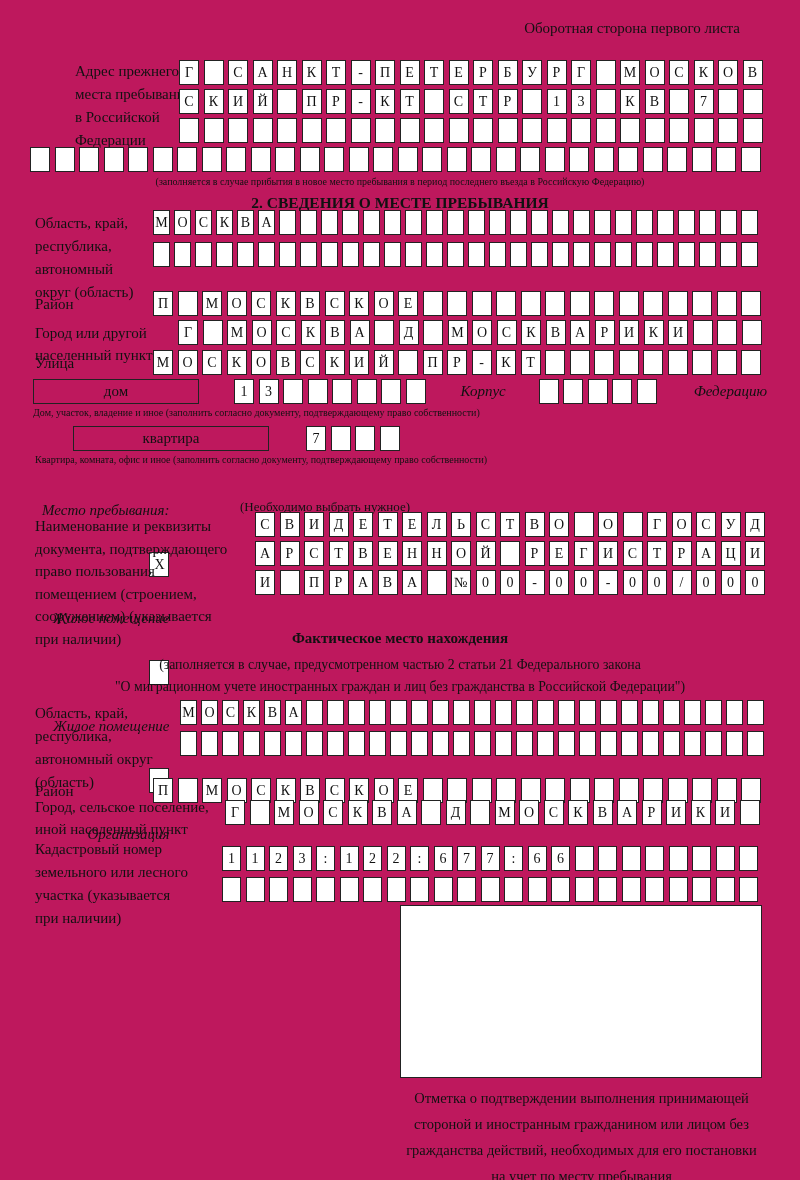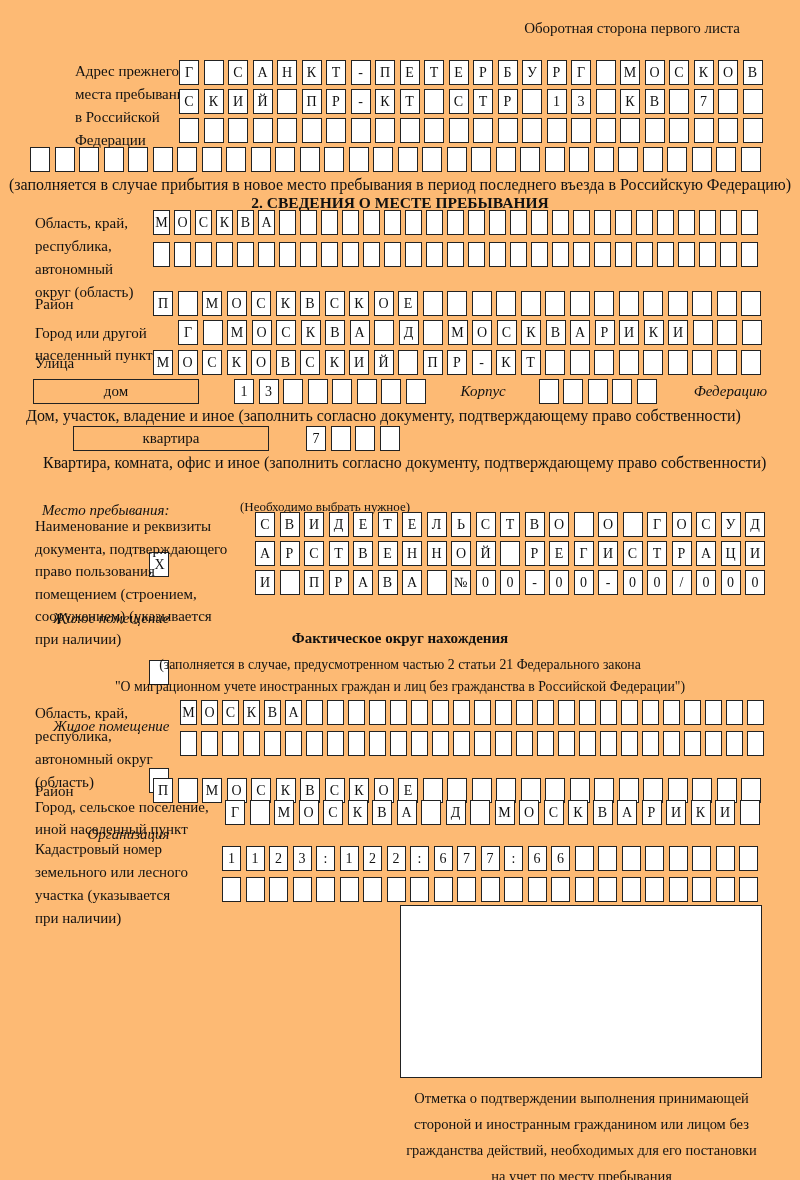--- a/index.html
+++ b/index.html
@@ -1,20 +1,20 @@
 <!DOCTYPE html>
 <html><head>
 <meta charset="utf-8">
 <style>
   html,body{margin:0;padding:0;background:#fff;}
-  .page{position:relative;width:800px;height:1180px;background:#fdba74;overflow:hidden;
+  .page{position:relative;width:800px;height:1180px;background:#be185d;overflow:hidden;
         font-family:"Liberation Serif","DejaVu Serif",serif;color:#111;}
   .pre{white-space:pre-line;}
   .lbl{position:absolute;font-size:15px;line-height:23px;}
-  .note{position:absolute;font-size:16px;}
+  .note{position:absolute;font-size:10px;}
   .title{position:absolute;left:0;right:0;text-align:center;font-weight:bold;font-size:15.5px;}
   .cells{display:flex;gap:4.5px;}
   .cells .cell{width:20px;height:25px;box-sizing:border-box;border:1.6px solid #222;
         display:flex;align-items:center;justify-content:center;
         font-size:14px;line-height:1;background:#fff;}
   .cells.sm{gap:4px;}
   .cells.sm .cell{width:17px;}
   .cells.k .cell{width:19px;}
   .band{position:absolute;display:flex;align-items:flex-end;gap:29px;}
   .bigbox{height:25px;box-sizing:border-box;border:1.6px solid #222;display:flex;
@@ -33,24 +33,24 @@
   #ob-r1{position:absolute;top:210px;left:153px;}
   #ob-r2{position:absolute;top:242px;left:153px;}
   #rayon-label{top:293px;left:35px;}
   #rayon-row{position:absolute;top:291px;left:153px;}
   #gorod-label{top:322px;left:35px;line-height:22px;}
   #gorod-row{position:absolute;top:320px;left:178px;}
   #ulitsa-label{top:352px;left:35px;}
   #ulitsa-row{position:absolute;top:350px;left:153px;}
   #dom-band{top:379px;left:33px;}
   #dom-band .bigbox{width:166px;}
-  #dom-note{top:407px;left:26px;}
+  #dom-note{top:407px;left:33px;}
   #kv-band{top:426px;left:33px;padding-left:40px;}
   #kv-band .bigbox{width:196px;}
-  #kv-note{top:454px;left:43px;}
+  #kv-note{top:454px;left:35px;}
   #mesto-band{top:498px;left:35px;flex-direction:column;}
   #mesto-band .band-label{font-size:15px;}
   #mesto-hint{top:499px;left:170px;width:310px;text-align:center;font-size:13px;}
   #doc-label{top:515px;left:35px;width:220px;line-height:22.5px;}
   #doc-r1{position:absolute;top:512px;left:255px;}
   #doc-r2{position:absolute;top:541px;left:255px;}
   #doc-r3{position:absolute;top:570px;left:255px;}
   #f-title{top:630px;font-size:15px;}
   #f-sub{top:654px;left:0;right:0;text-align:center;font-size:13.8px;line-height:22px;}
   #f-ob-label{top:702px;left:35px;width:150px;}
@@ -476,21 +476,21 @@
       <span class="cell">0</span>
       <span class="cell">-</span>
       <span class="cell">0</span>
       <span class="cell">0</span>
       <span class="cell">/</span>
       <span class="cell">0</span>
       <span class="cell">0</span>
       <span class="cell">0</span>
     </div>
 
-  <div class="title" id="f-title">Фактическое округ нахождения</div>
+  <div class="title" id="f-title">Фактическое место нахождения</div>
   <div class="note pre" id="f-sub">(заполняется в случае, предусмотренном частью 2 статьи 21 Федерального закона
 "О миграционном учете иностранных граждан и лиц без гражданства в Российской Федерации")</div>
 
   <div class="lbl pre" id="f-ob-label">Область, край,
 республика,
 автономный округ
 (область)</div>
   <div class="cells sm" id="f-ob-r1">
       <span class="cell">М</span>
       <span class="cell">О</span>

